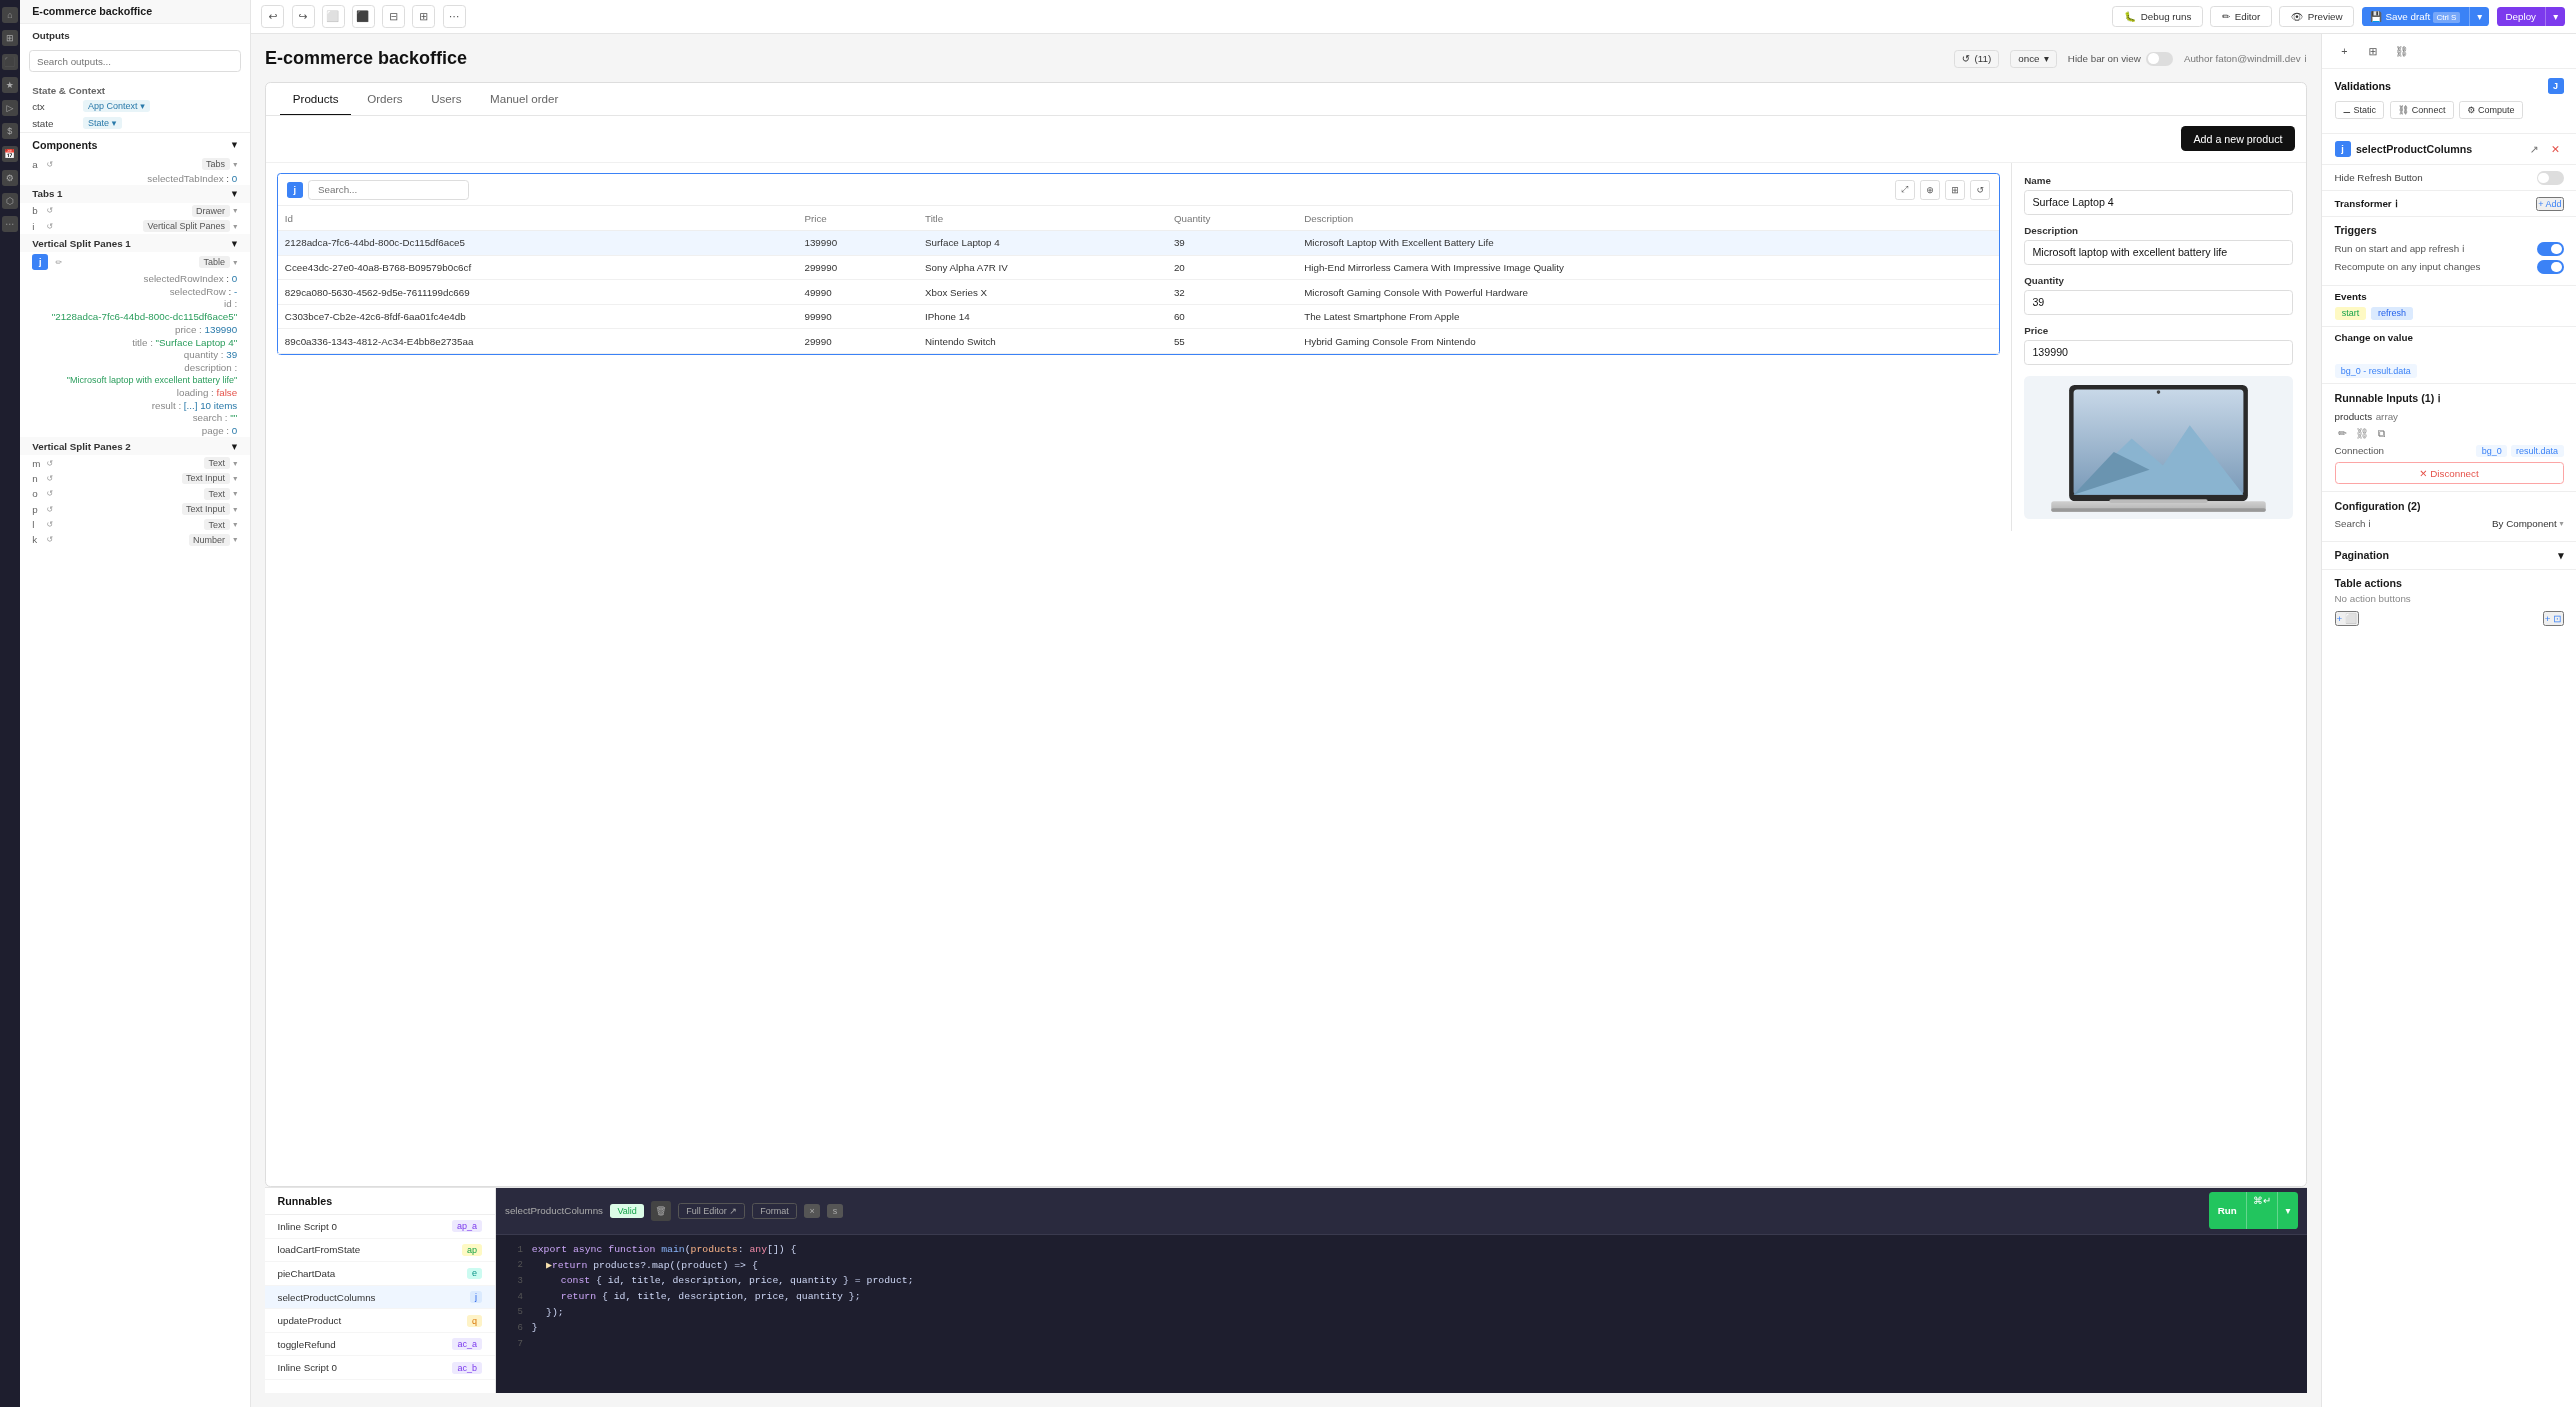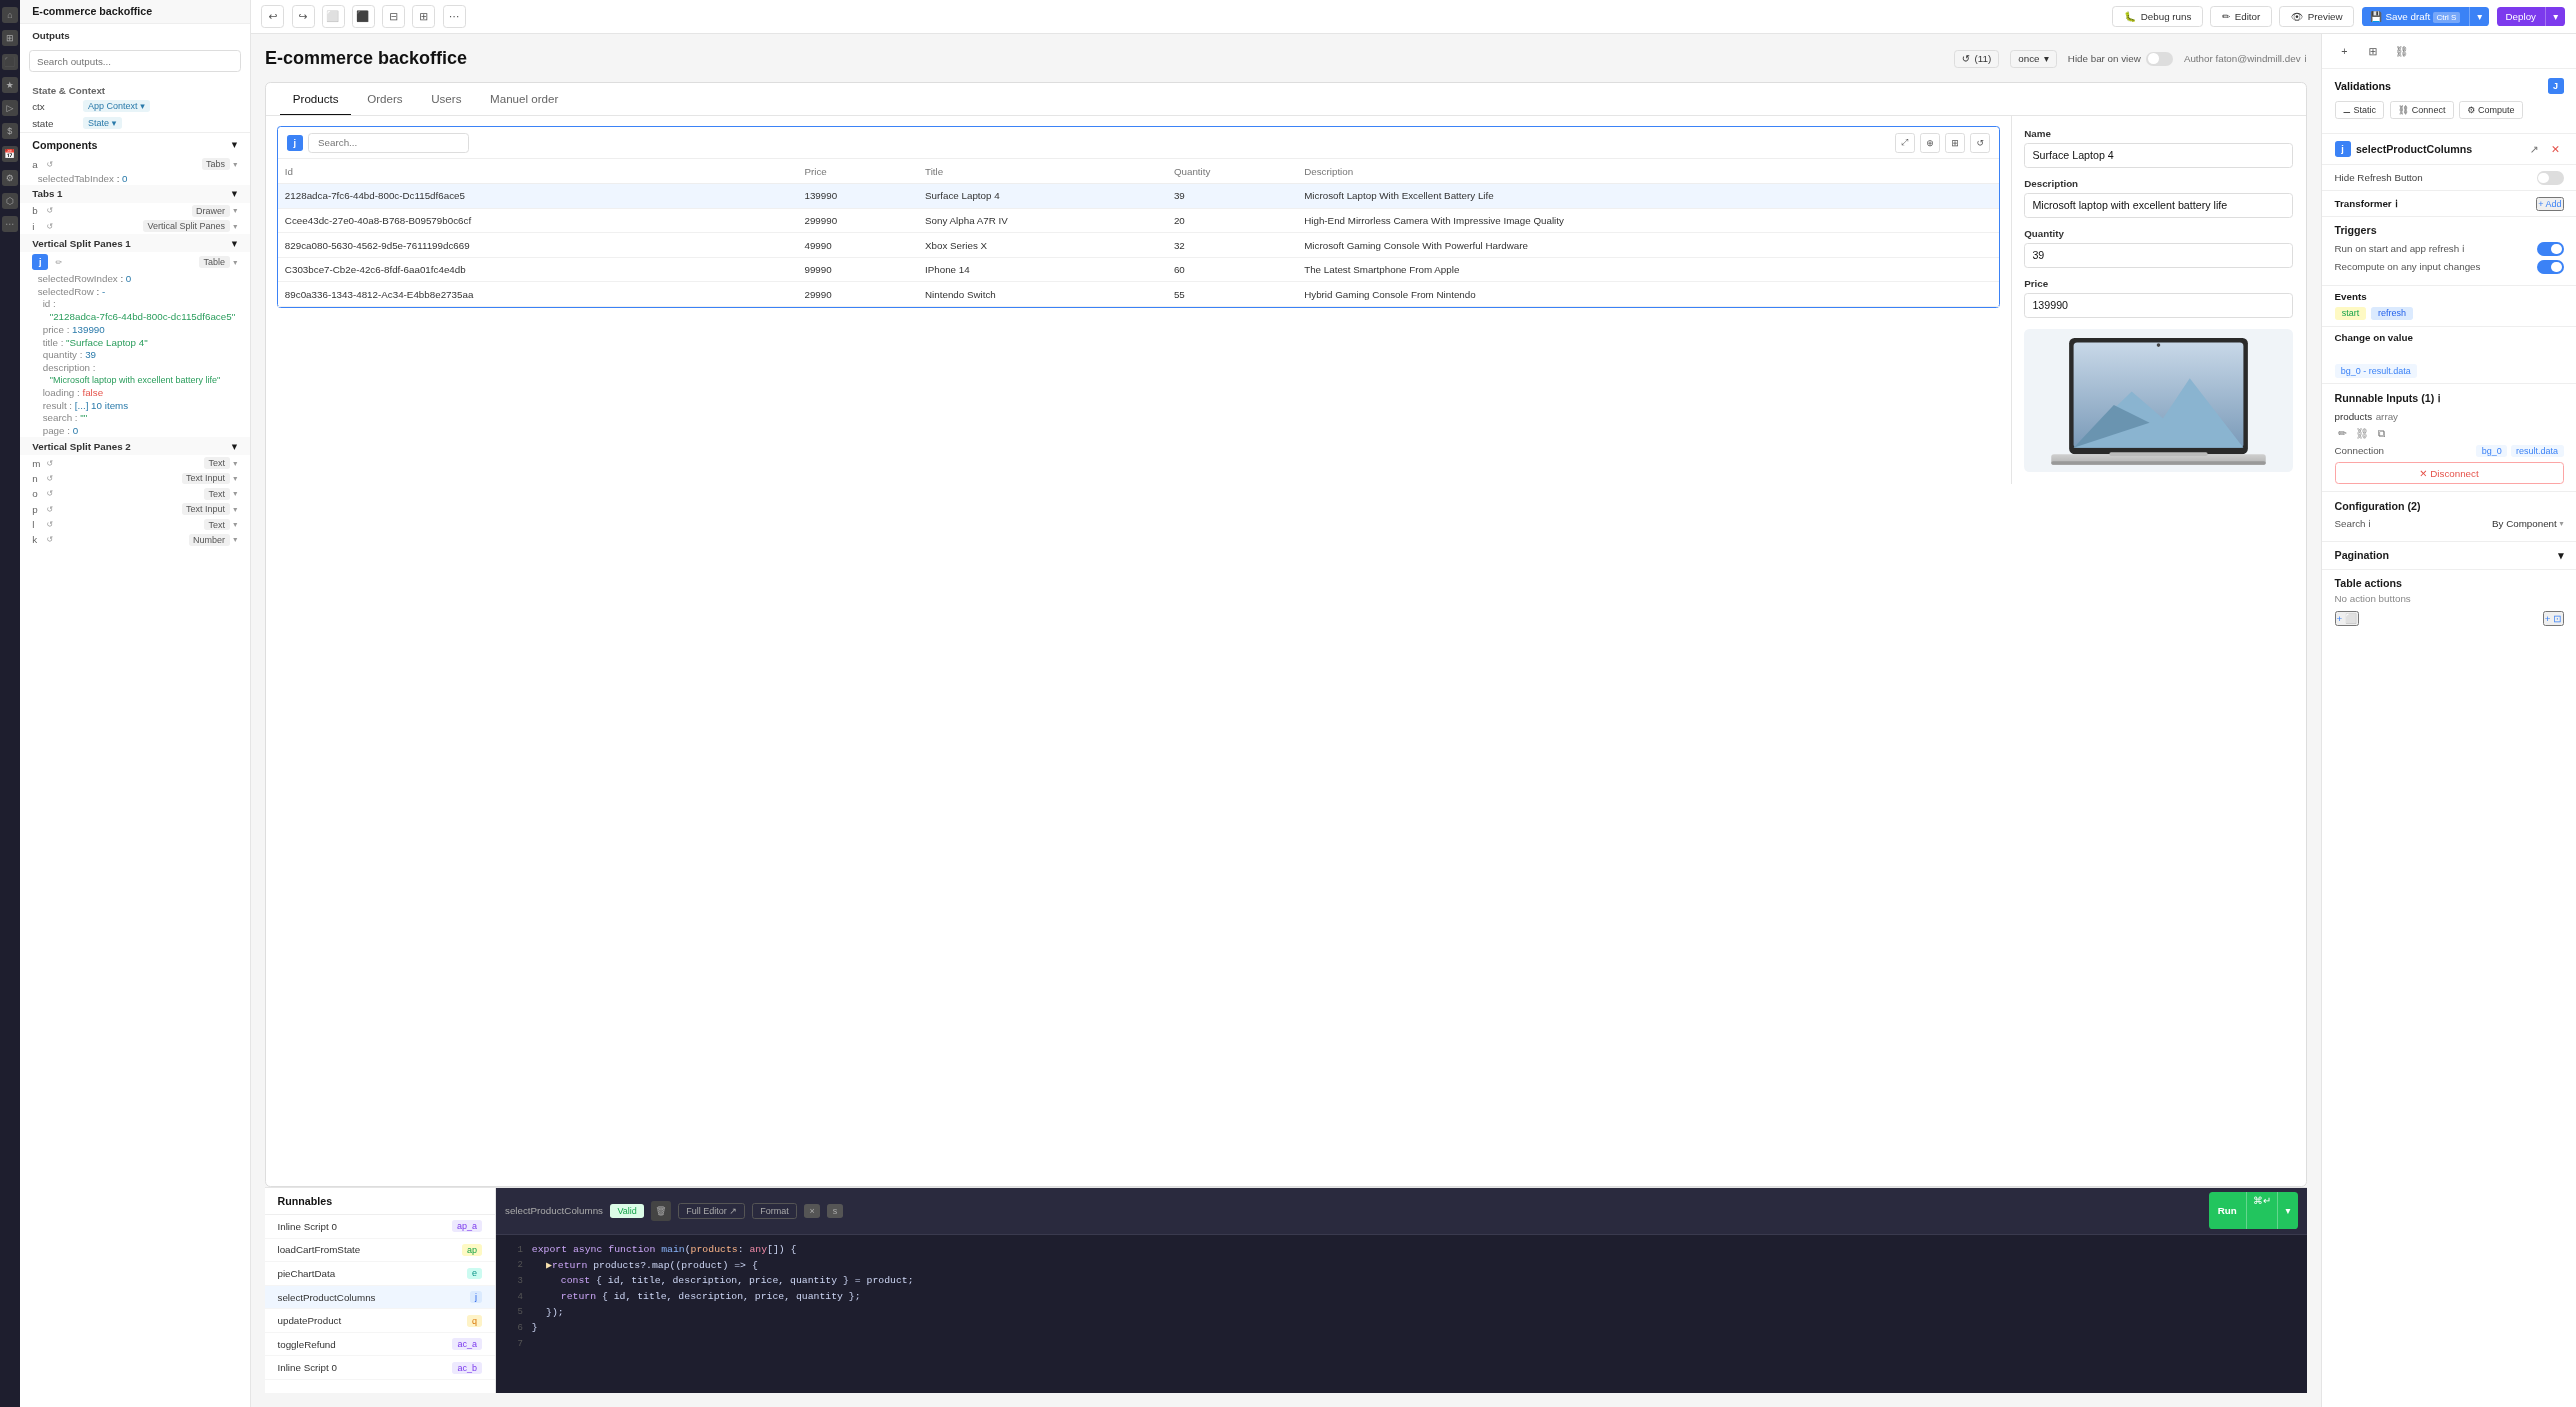--- a/index.html
+++ b/index.html
@@ -19,21 +19,21 @@
     .ctx-tag { font-size: 9px; background: #e8f4f8; color: #2a7aaa; padding: 0.9px 5.4px; border-radius: 2.7px; cursor: pointer; display: flex; align-items: center; gap: 2.7px; }
     .components-header { padding: 5.4px 12.5px; border-top: 0.9px solid #eee; display: flex; align-items: center; justify-content: space-between; }
     .components-title { font-size: 10.7px; font-weight: 600; }
     .component-row { display: flex; align-items: center; padding: 1.8px 12.5px; gap: 3.6px; }
     .comp-letter { font-size: 9.8px; color: #666; width: 10.7px; }
     .comp-icons { display: flex; gap: 2.7px; align-items: center; }
     .comp-icon-btn { font-size: 8px; color: #999; cursor: pointer; }
     .comp-type { font-size: 9px; background: #f0f0f0; color: #555; padding: 0.9px 4.5px; border-radius: 2.7px; }
     .section-header { display: flex; align-items: center; justify-content: space-between; padding: 2.7px 12.5px; background: #f9f9f9; }
     .section-name { font-size: 9.8px; font-weight: 600; color: #333; }
-    .prop-row { padding: 0.9px 12.5px 0.9px 18px; font-size: 9.8px; color: #555; display: flex; align-items: center; gap: 2.7px; }
+    .prop-row { padding: 0.9px 12.5px 0.9px 18px; font-size: 9.8px; color: #555; display: flex; align-items: center; gap: 2.7px; justify-content: flex-end; }
     .prop-name { color: #888; }
     .prop-val { color: #2a7aaa; }
     .prop-val-green { color: #2a9d5c; }
     .prop-val-red { color: #e5534b; }
     .indent-1 { padding-left: 23px; }
     .indent-2 { padding-left: 30px; }
 
     
     .main { flex: 1; display: flex; flex-direction: column; overflow: hidden; }
     .top-bar { height: 34px; background: #fff; border-bottom: 0.9px solid #e5e5e5; display: flex; align-items: center; padding: 0 10.7px; gap: 9px; justify-content: space-between; }
@@ -457,20 +457,23 @@
 
         <div class="app-panel">
 
           <div class="tabs-bar">
             <div class="tab active">Products</div>
             <div class="tab">Orders</div>
             <div class="tab">Users</div>
             <div class="tab">Manuel order</div>
           </div>
 
+          <div style="padding: 10.7px; display: flex; justify-content: flex-end; border-bottom: 0.9px solid #f0f0f0;">
+            <button class="add-btn">Add a new product</button>
+          </div>
           <div class="tab-content">
 
             <div class="table-panel">
               <div class="table-wrapper">
                 <div class="table-header-row">
                   <div style="display:flex; align-items:center; gap:5.4px;">
                     <div class="j-badge">j</div>
                     <input class="table-search" type="text" placeholder="Search..." style="">
                   </div>
                   <div class="table-controls">

